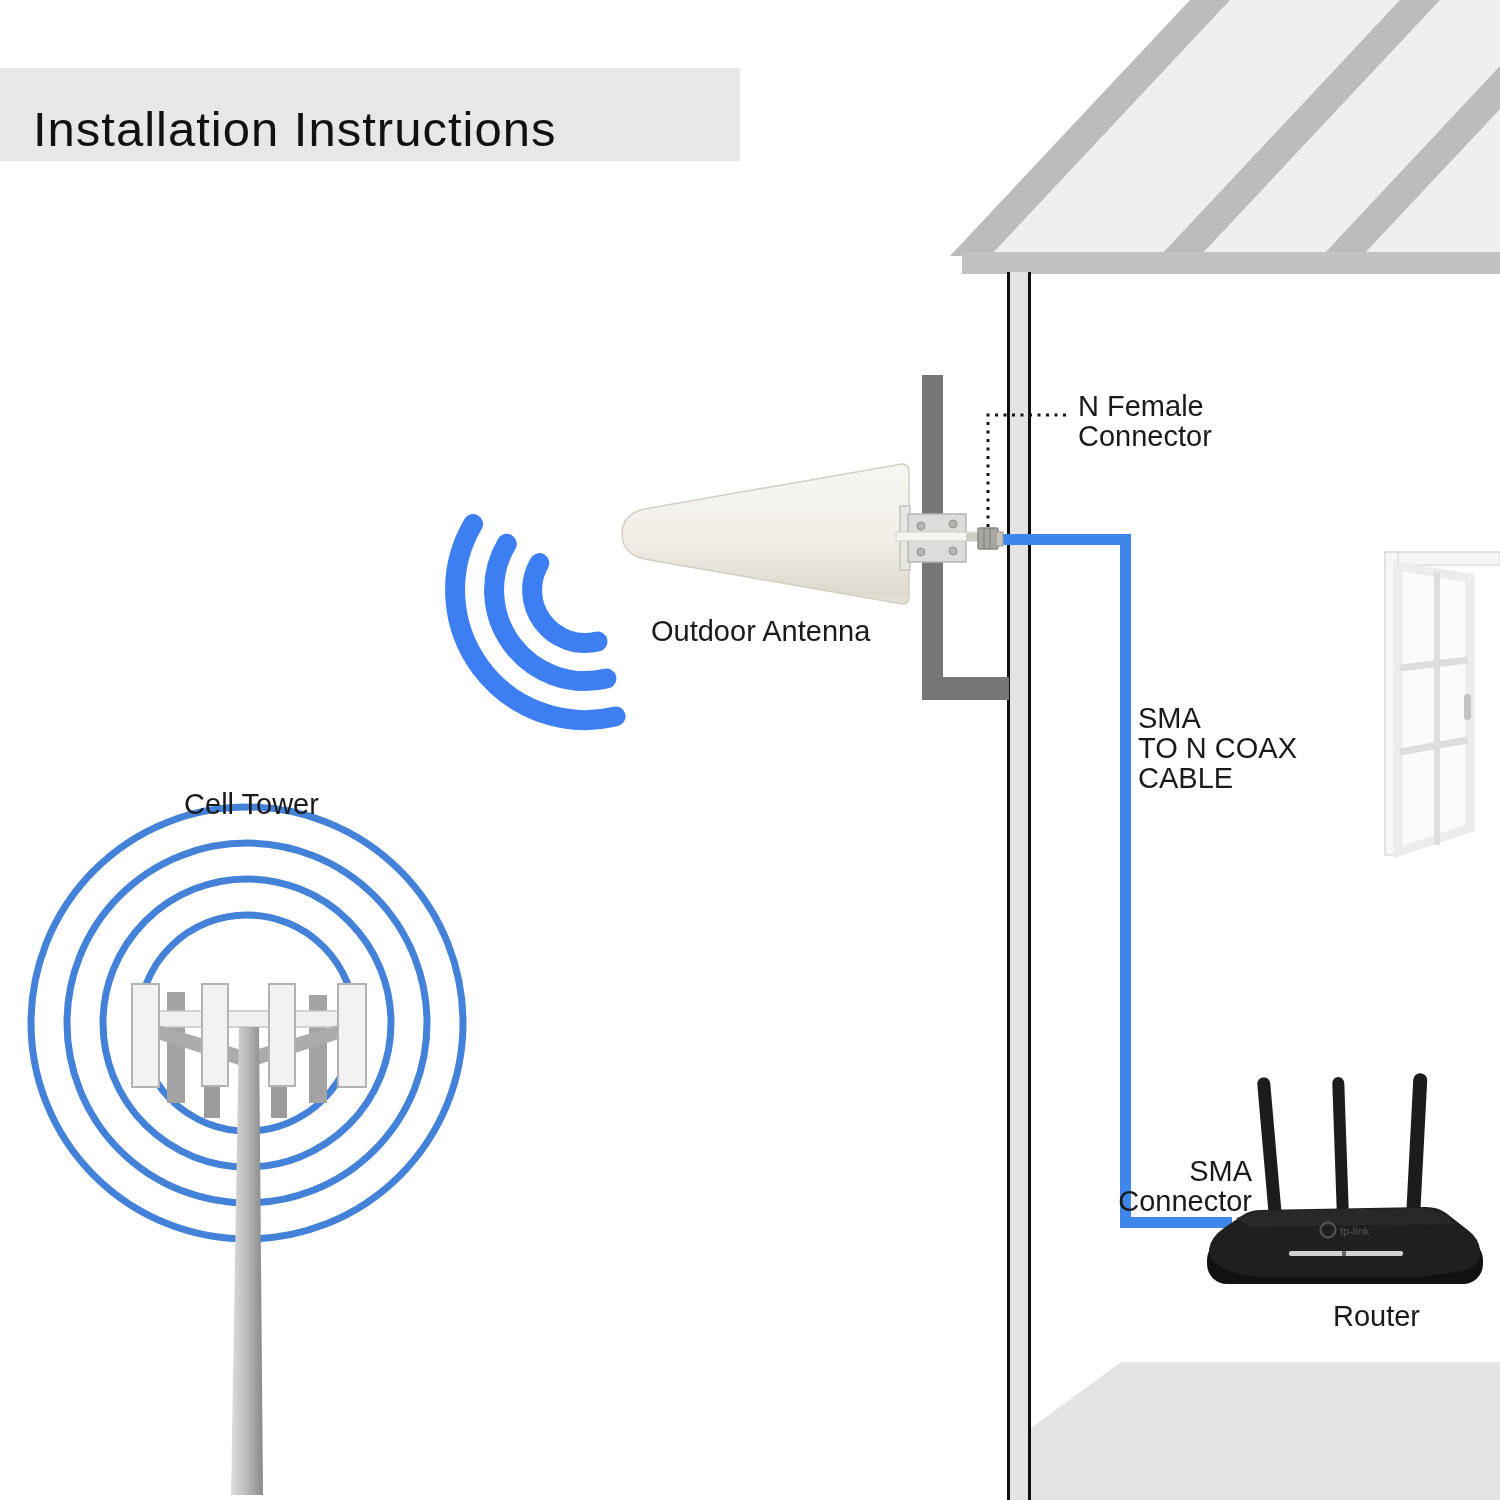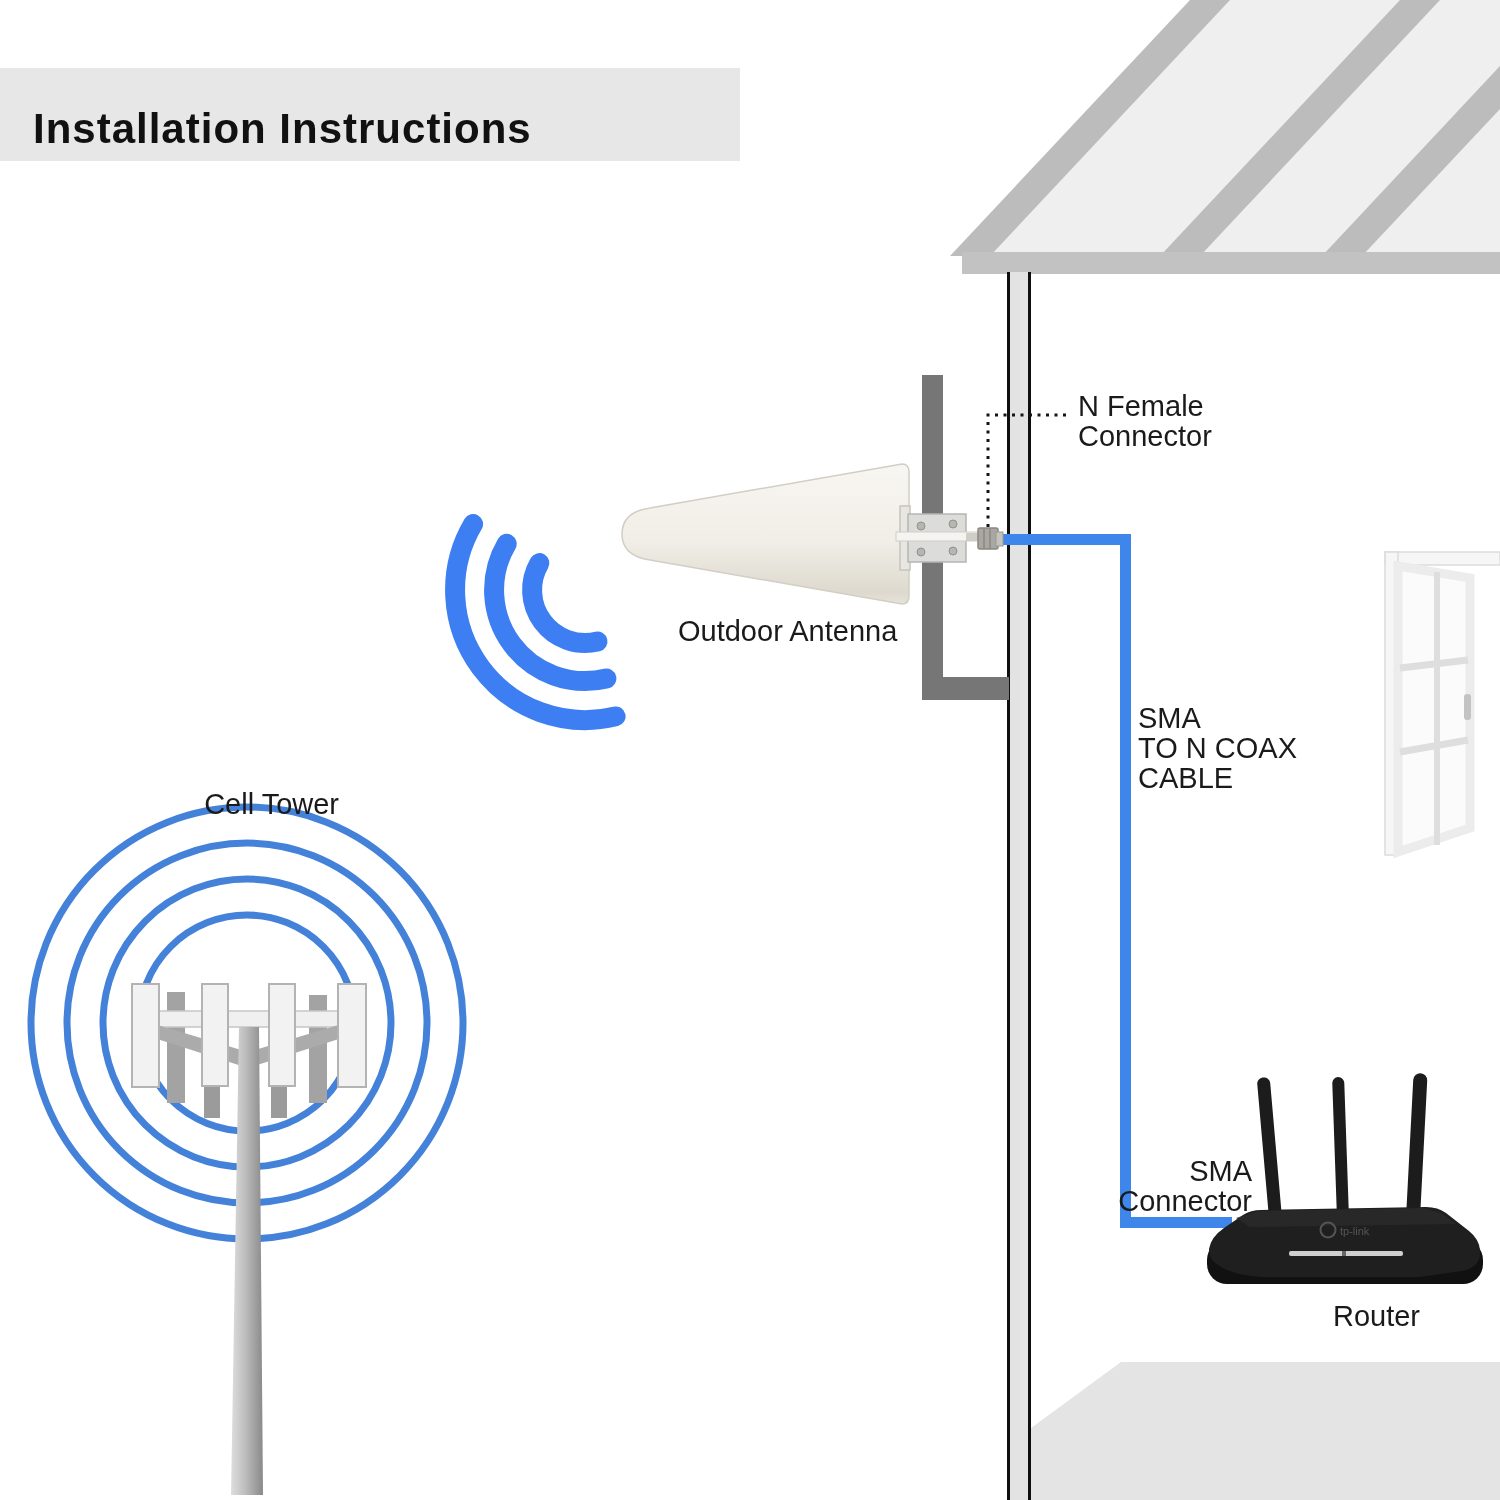--- a/index.html
+++ b/index.html
@@ -7,28 +7,28 @@
     position:relative;width:1500px;height:1500px;background:#ffffff;overflow:hidden;
     font-family:"Liberation Sans","DejaVu Sans",sans-serif;color:var(--text-dark,#1a1a1a);
   }
   .diagram-svg{position:absolute;left:0;top:0;width:1500px;height:1500px;}
   .titlebar{
     position:absolute;left:0;top:68px;width:740px;height:93px;
     background:var(--title-bar-bg,#e7e7e7);
     display:flex;align-items:center;padding-left:33px;box-sizing:border-box;
   }
   .titlebar span{
-    font-size:42px;font-weight:700;letter-spacing:1px;color:#111;white-space:nowrap;margin-top:28px;
+    font-size:49px;font-weight:400;letter-spacing:1px;color:#111;white-space:nowrap;margin-top:28px;
   }
   .label{
     position:absolute;font-size:29px;line-height:30px;color:var(--text-dark,#1a1a1a);
     white-space:pre-line;
   }
-  .lbl-cell-tower{left:124px;top:789px;width:215px;text-align:right;}
-  .lbl-outdoor-antenna{left:678px;top:616px;}
+  .lbl-cell-tower{left:144px;top:789px;width:215px;text-align:center;}
+  .lbl-outdoor-antenna{left:651px;top:616px;}
   .lbl-n-female{left:1078px;top:391px;}
   .lbl-coax{left:1138px;top:703px;}
   .lbl-sma{left:1080px;top:1156px;width:172px;text-align:right;}
   .lbl-router{left:1270px;top:1301px;width:150px;text-align:right;}
 </style>
 </head>
 <body>
 
 <div class="canvas">
 

